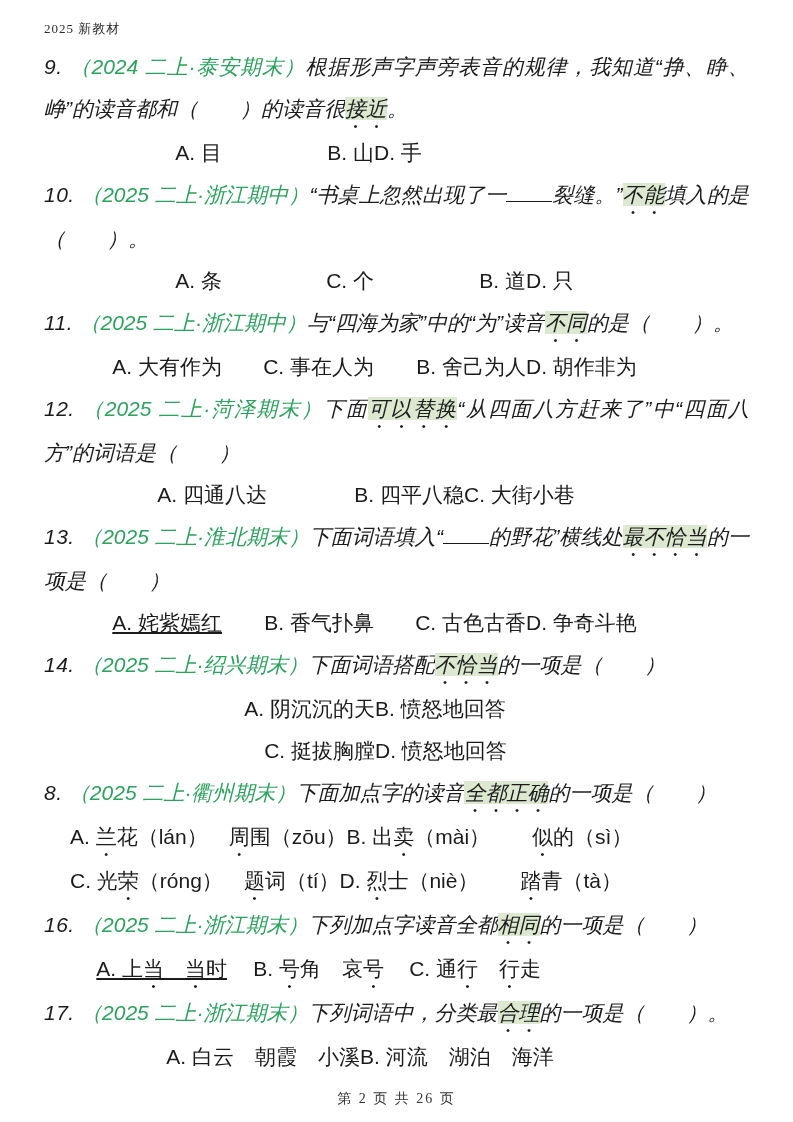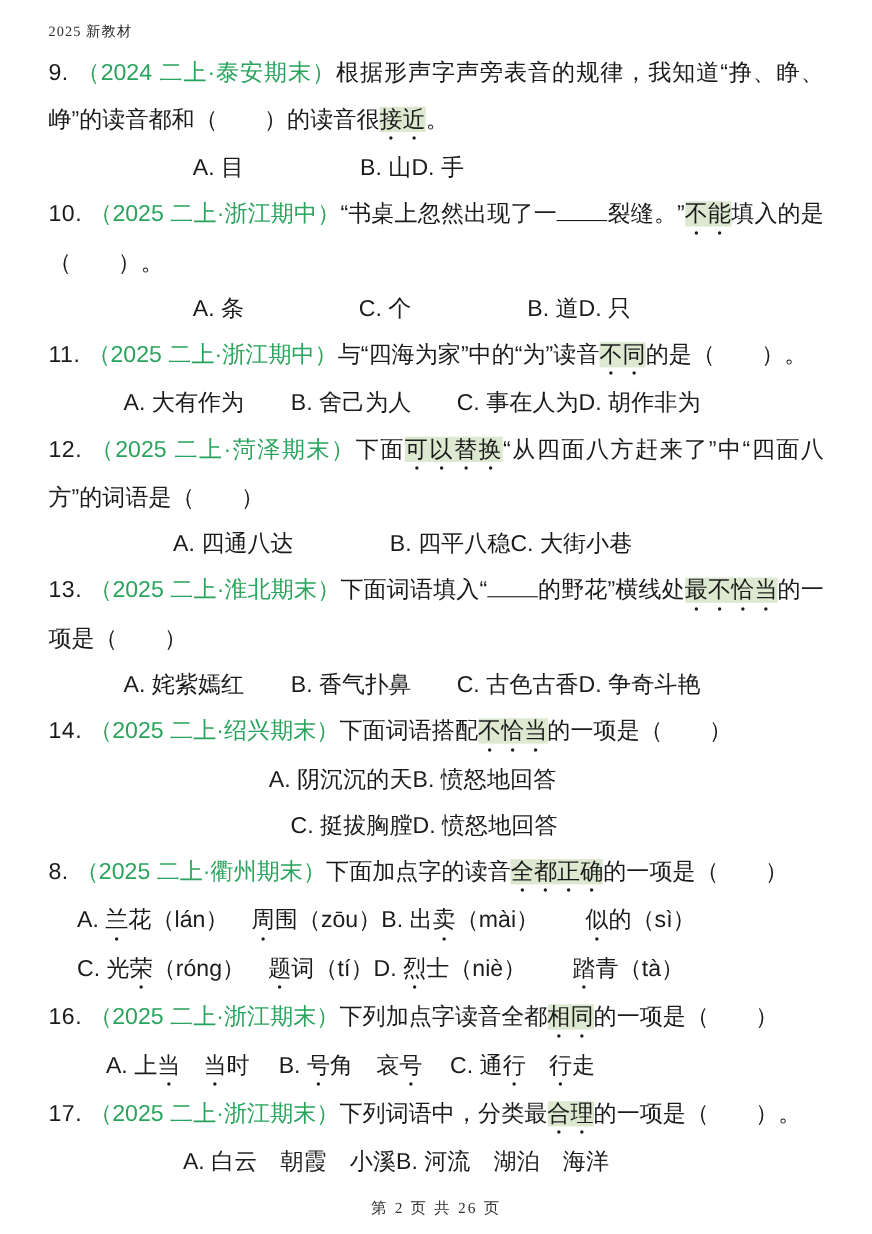--- a/index.html
+++ b/index.html
@@ -15,21 +15,21 @@
   }
   .doc-header{
     font-family:"Liberation Serif","DejaVu Serif",serif;
     font-size:13px;color:#2b2b2b;letter-spacing:1px;
   }
   .content{
     margin-top:8px;
     font-size:21px;line-height:42px;
   }
   .question{margin:0;}
-  .q-body{text-align:justify;}
+  .q-body{text-align:justify;font-style:italic;}
   .qnum{letter-spacing:0.5px;}
   .green{color:var(--green,#2aa35d);}
   .hl,.dot{
     -webkit-text-emphasis:filled dot #1b1b1b;
     -webkit-text-emphasis-position:under;
     text-emphasis:filled dot #1b1b1b;
     text-emphasis-position:under right;
   }
   .hl{background:var(--hlbg,#dce9d0);}
   .blank{
@@ -66,37 +66,37 @@
           <span class="option-cell" style="min-width: 152px;"><span>A. 条</span></span>
           <span class="option-cell" style="min-width: 152px;"><span>C. 个</span></span>
           <span class="option-cell" style="min-width: 152px;"><span>B. 道</span></span>
           <span class="option-cell"><span>D. 只</span></span>
         </div>
       </div>
       <div class="question">
         <div class="q-body"><span class="qnum">11. </span><span class="green">（2025 二上·浙江期中）</span><span>与“四海为家”中的“为”读音</span><span class="hl">不同</span><span>的是（　　）。</span></div>
         <div class="option-row">
           <span class="option-cell" style="min-width: 152px;"><span>A. 大有作为</span></span>
+          <span class="option-cell" style="min-width: 152px;"><span>C. 事在人为</span></span>
           <span class="option-cell" style="min-width: 152px;"><span>B. 舍己为人</span></span>
-          <span class="option-cell" style="min-width: 152px;"><span>C. 事在人为</span></span>
           <span class="option-cell"><span>D. 胡作非为</span></span>
         </div>
       </div>
       <div class="question">
         <div class="q-body"><span class="qnum">12. </span><span class="green">（2025 二上·菏泽期末）</span><span>下面</span><span class="hl">可以替换</span><span>“从四面八方赶来了”中“四面八方”的词语是（　　）</span></div>
         <div class="option-row">
           <span class="option-cell" style="min-width: 197px;"><span>A. 四通八达</span></span>
           <span class="option-cell" style="min-width: 197px;"><span>B. 四平八稳</span></span>
           <span class="option-cell"><span>C. 大街小巷</span></span>
         </div>
       </div>
       <div class="question">
         <div class="q-body"><span class="qnum">13. </span><span class="green">（2025 二上·淮北期末）</span><span>下面词语填入“</span><span class="blank"></span><span>的野花”横线处</span><span class="hl">最不恰当</span><span>的一项是（　　）</span></div>
         <div class="option-row">
-          <span class="option-cell" style="min-width: 152px;"><span>A. 姹紫嫣红</span></span>
+          <span class="option-cell" style="min-width: 152px; text-decoration: underline;"><span>A. 姹紫嫣红</span></span>
           <span class="option-cell" style="min-width: 152px;"><span>B. 香气扑鼻</span></span>
           <span class="option-cell" style="min-width: 152px;"><span>C. 古色古香</span></span>
           <span class="option-cell"><span>D. 争奇斗艳</span></span>
         </div>
       </div>
       <div class="question">
         <div class="q-body"><span class="qnum">14. </span><span class="green">（2025 二上·绍兴期末）</span><span>下面词语搭配</span><span class="hl">不恰当</span><span>的一项是（　　）</span></div>
         <div class="option-row">
           <span class="option-cell" style="min-width: 305px;"><span>A. 阴沉沉的天</span></span>
           <span class="option-cell"><span>B. 愤怒地回答</span></span>
@@ -113,21 +113,21 @@
           <span class="option-cell"><span>B. 出</span><span class="dot">卖</span><span>（mài）　　</span><span class="dot">似</span><span>的（sì）</span></span>
         </div>
         <div class="option-row">
           <span class="option-cell" style="min-width: 258px;"><span>C. 光</span><span class="dot">荣</span><span>（róng）　</span><span class="dot">题</span><span>词（tí）</span></span>
           <span class="option-cell"><span>D. </span><span class="dot">烈</span><span>士（niè）　　</span><span class="dot">踏</span><span>青（tà）</span></span>
         </div>
       </div>
       <div class="question">
         <div class="q-body"><span class="qnum">16. </span><span class="green">（2025 二上·浙江期末）</span><span>下列加点字读音全都</span><span class="hl">相同</span><span>的一项是（　　）</span></div>
         <div class="option-row">
-          <span class="option-cell" style="min-width: 157px;"><span>A. 上</span><span class="dot">当</span><span>　</span><span class="dot">当</span><span>时</span></span>
+          <span class="option-cell" style="min-width: 157px; text-decoration: underline;"><span>A. 上</span><span class="dot">当</span><span>　</span><span class="dot">当</span><span>时</span></span>
           <span class="option-cell" style="min-width: 157px;"><span>B. </span><span class="dot">号</span><span>角　哀</span><span class="dot">号</span></span>
           <span class="option-cell" style="min-width: 157px;"><span>C. 通</span><span class="dot">行</span><span>　</span><span class="dot">行</span><span>走</span></span>
         </div>
       </div>
       <div class="question">
         <div class="q-body"><span class="qnum">17. </span><span class="green">（2025 二上·浙江期末）</span><span>下列词语中，分类最</span><span class="hl">合理</span><span>的一项是（　　）。</span></div>
         <div class="option-row">
           <span class="option-cell" style="min-width: 290px;"><span>A. 白云　朝霞　小溪</span></span>
           <span class="option-cell"><span>B. 河流　湖泊　海洋</span></span>
         </div>

